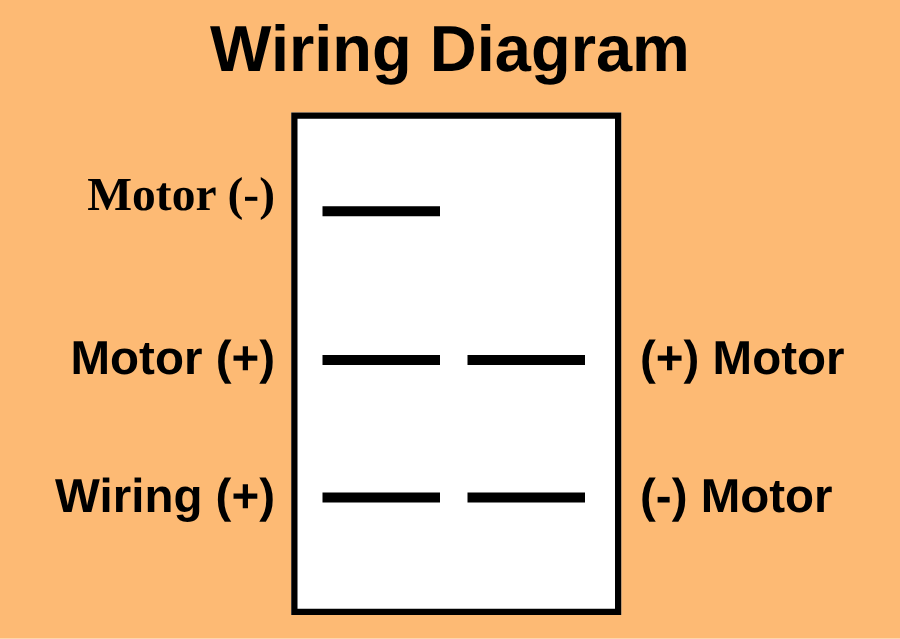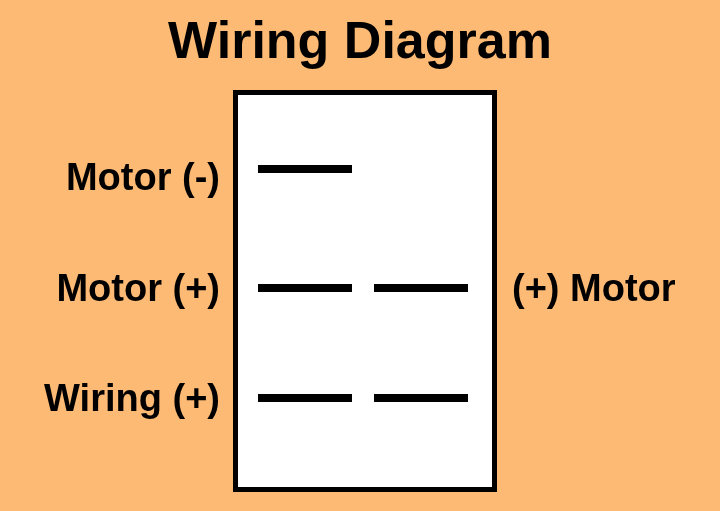--- a/index.html
+++ b/index.html
@@ -56,21 +56,21 @@
     transform: translateY(-50%);
   }
   .term-label.left {
     right: 500px;
     text-align: right;
   }
   .term-label.right {
     left: 512px;
     text-align: left;
   }
-  .lbl-row1 { top: 177px; }
+  .lbl-row1 { top: 156px; font-family: Liberation Serif, serif; }
   .lbl-row2 { top: 288px; }
   .lbl-row3 { top: 398px; }
 </style>
 </head>
 <body>
 
 <div class="canvas">
 
   <h1 class="title">Wiring Diagram</h1>
 
@@ -80,14 +80,15 @@
   <div class="term-label left lbl-row1">Motor (-)</div>
 
   <div class="dash col-left row2"></div>
   <div class="dash col-right row2"></div>
   <div class="term-label left lbl-row2">Motor (+)</div>
   <div class="term-label right lbl-row2">(+) Motor</div>
 
   <div class="dash col-left row3"></div>
   <div class="dash col-right row3"></div>
   <div class="term-label left lbl-row3">Wiring (+)</div>
+  <div class="term-label right lbl-row3">(-) Motor</div>
 
 </div>
 
 </body></html>

